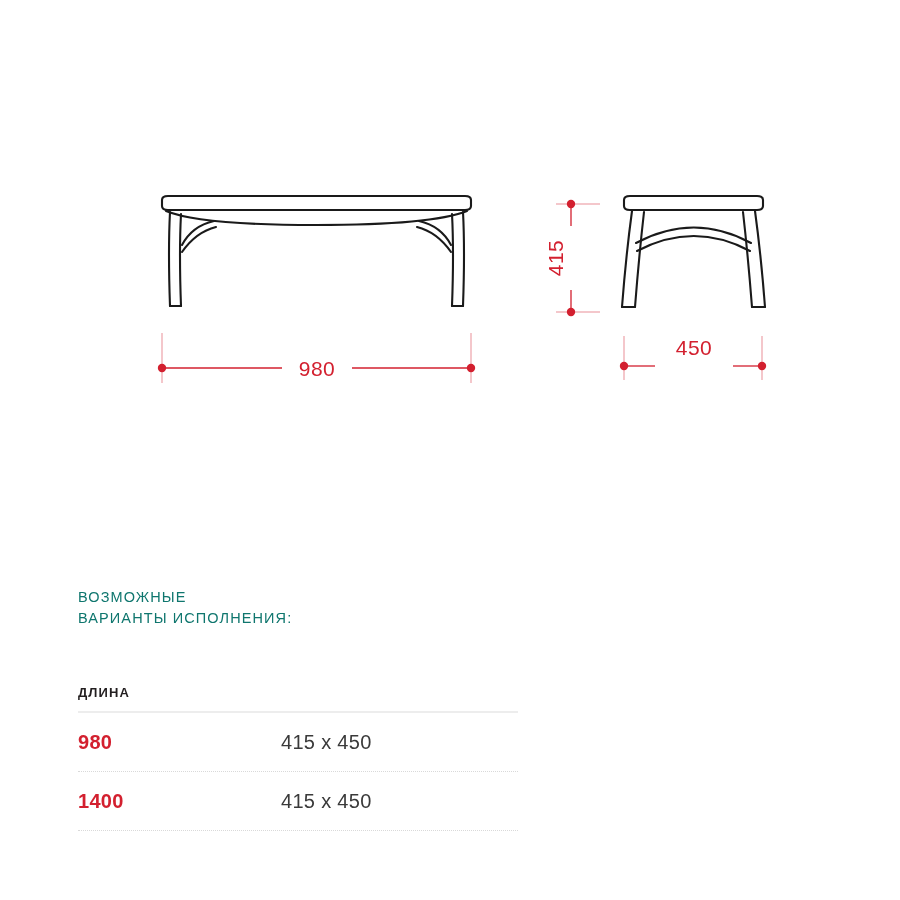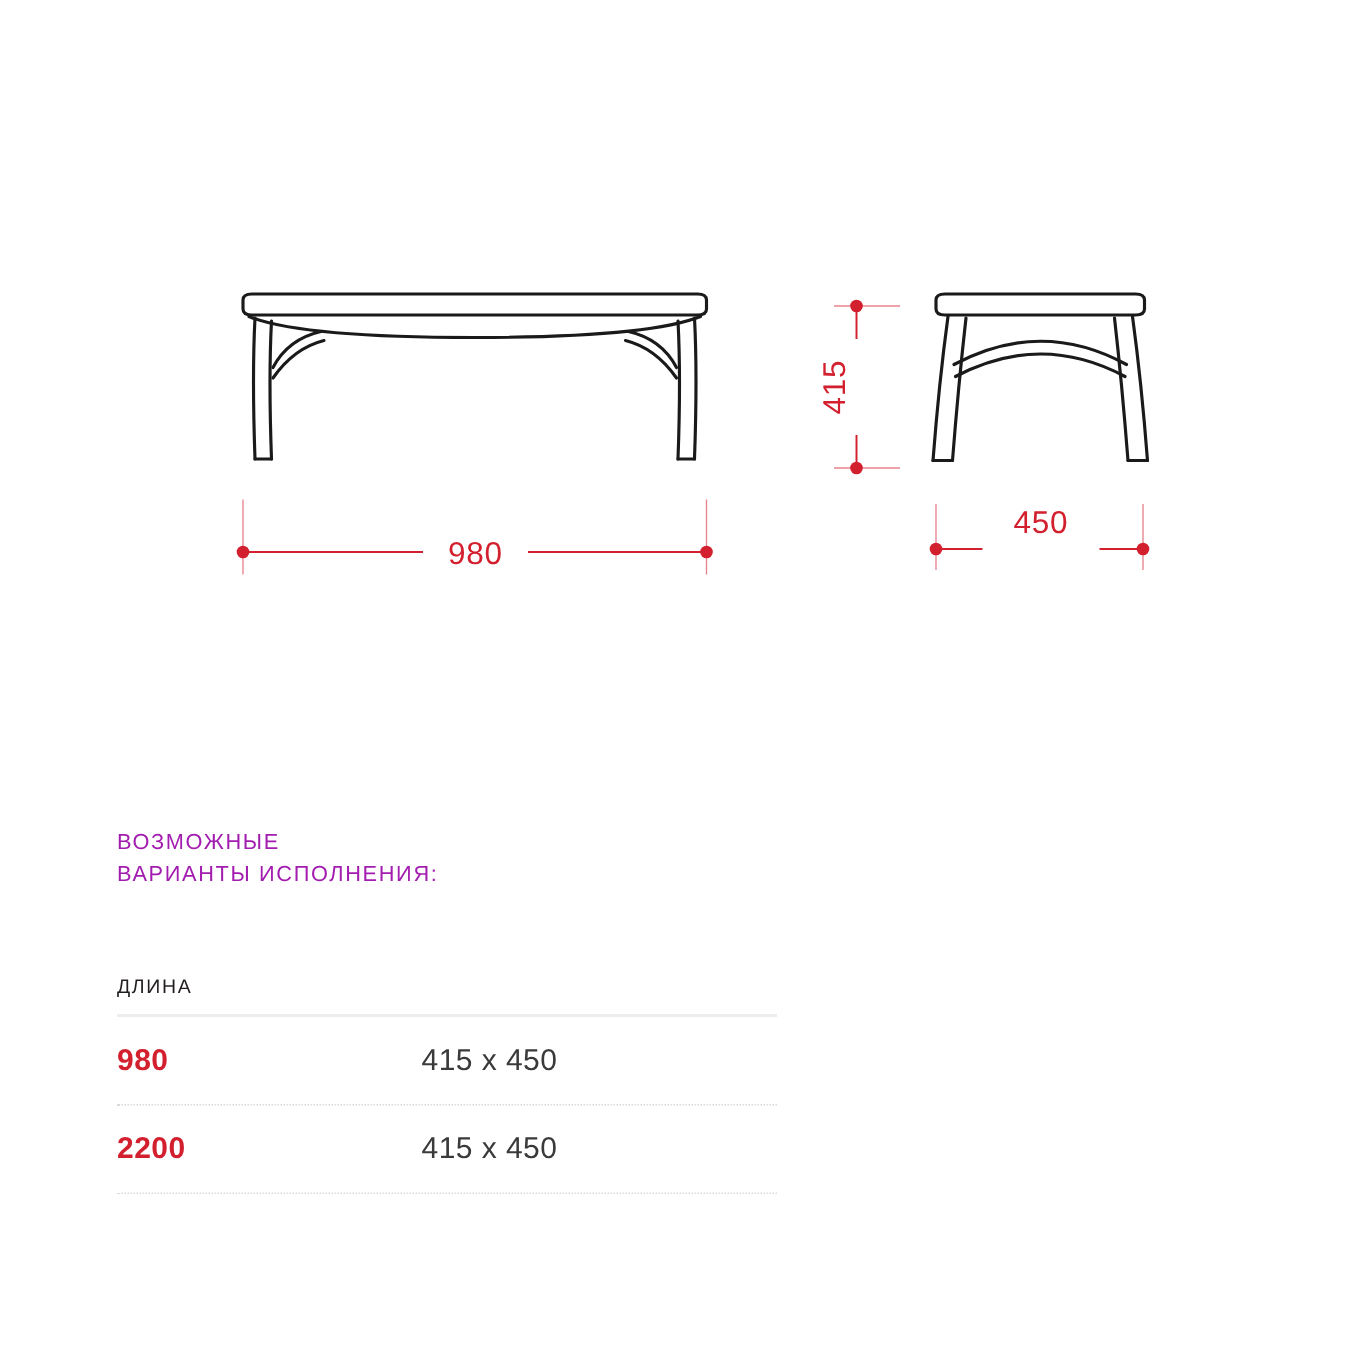--- a/index.html
+++ b/index.html
@@ -37,25 +37,26 @@
     letter-spacing: 0.5px;
   }
   
   .options {
     position: absolute;
     left: 78px;
     top: 552px;
     width: 470px;
   }
   .options-title {
-    color: #a21caf;
+    color: #0f766e;
     font-size: 14.5px;
     letter-spacing: 1.1px;
     line-height: 21px;
     text-transform: uppercase;
+    margin-top: 35px;
   }
   .options-title .line2 {
     display: block;
   }
   .table {
     margin-top: 56px;
     width: 440px;
   }
   .t-row {
     display: flex;
@@ -66,20 +67,21 @@
   }
   .t-head .cell {
     font-size: 13px;
     letter-spacing: 1.1px;
     color: #231f20;
     text-transform: uppercase;
   }
   .cell-len {
     width: 203px;
     flex: 0 0 203px;
+    font-weight: bold;
   }
   .cell-hw {
     flex: 1 1 auto;
   }
   .divider {
     height: 2px;
     background: #ededed;
     width: 440px;
   }
   .divider.dotted {
@@ -195,20 +197,20 @@
       </div>
       <div class="divider"></div>
 
       <div class="t-body-row">
         <div class="len">980</div>
         <div class="hw">415 x 450</div>
       </div>
       <div class="divider dotted"></div>
 
       <div class="t-body-row">
-        <div class="len">2200</div>
+        <div class="len">1400</div>
         <div class="hw">415 x 450</div>
       </div>
       <div class="divider dotted"></div>
     </div>
   </div>
 
 </div>
 
 </body></html>

